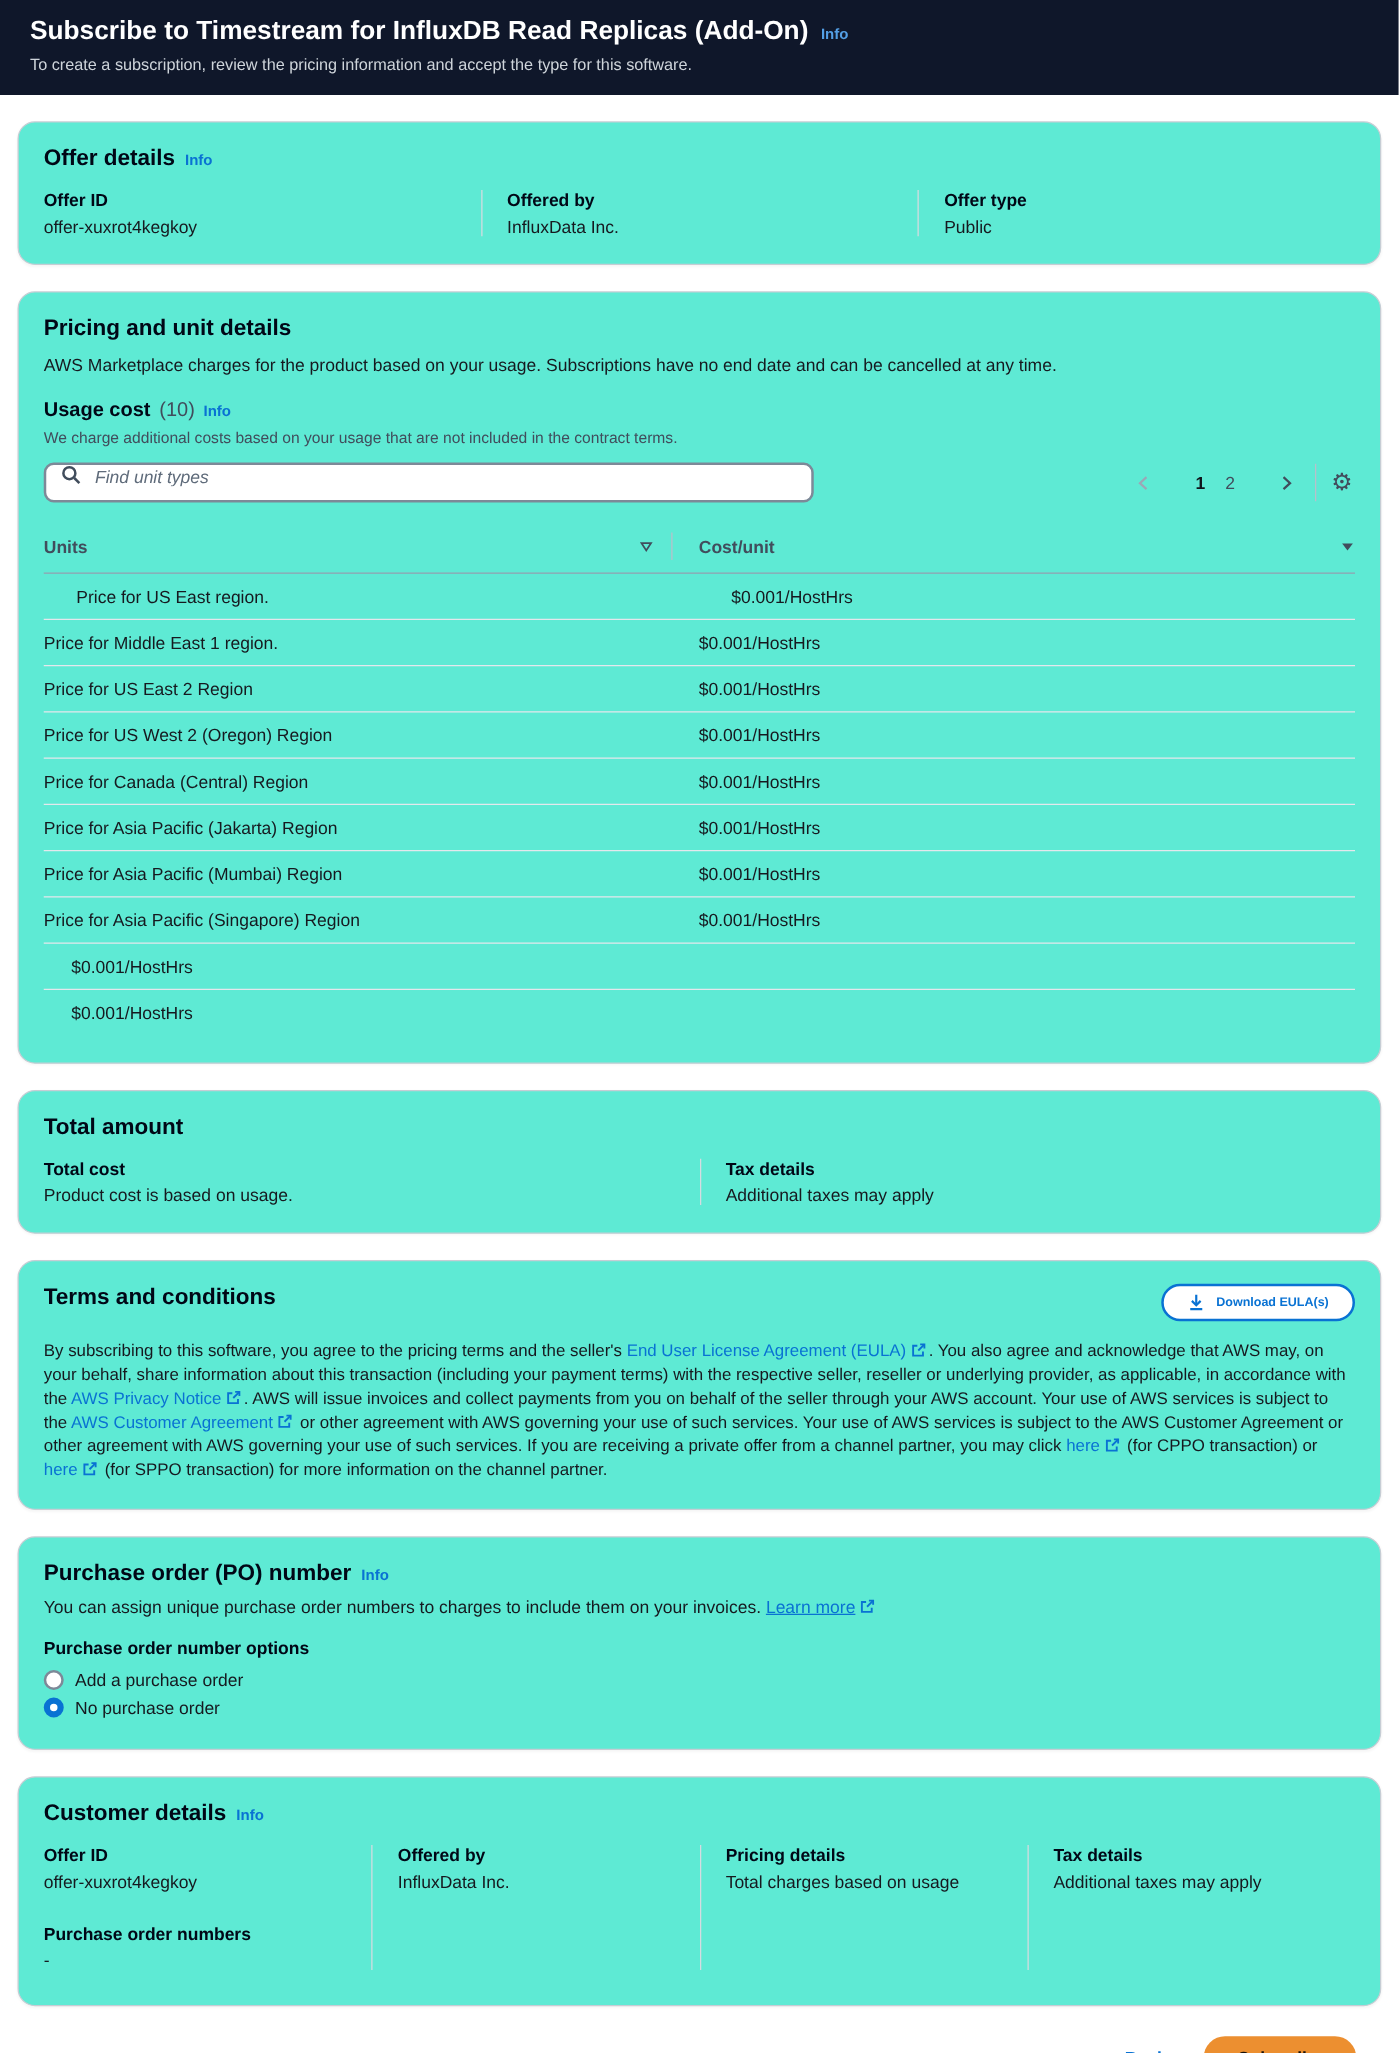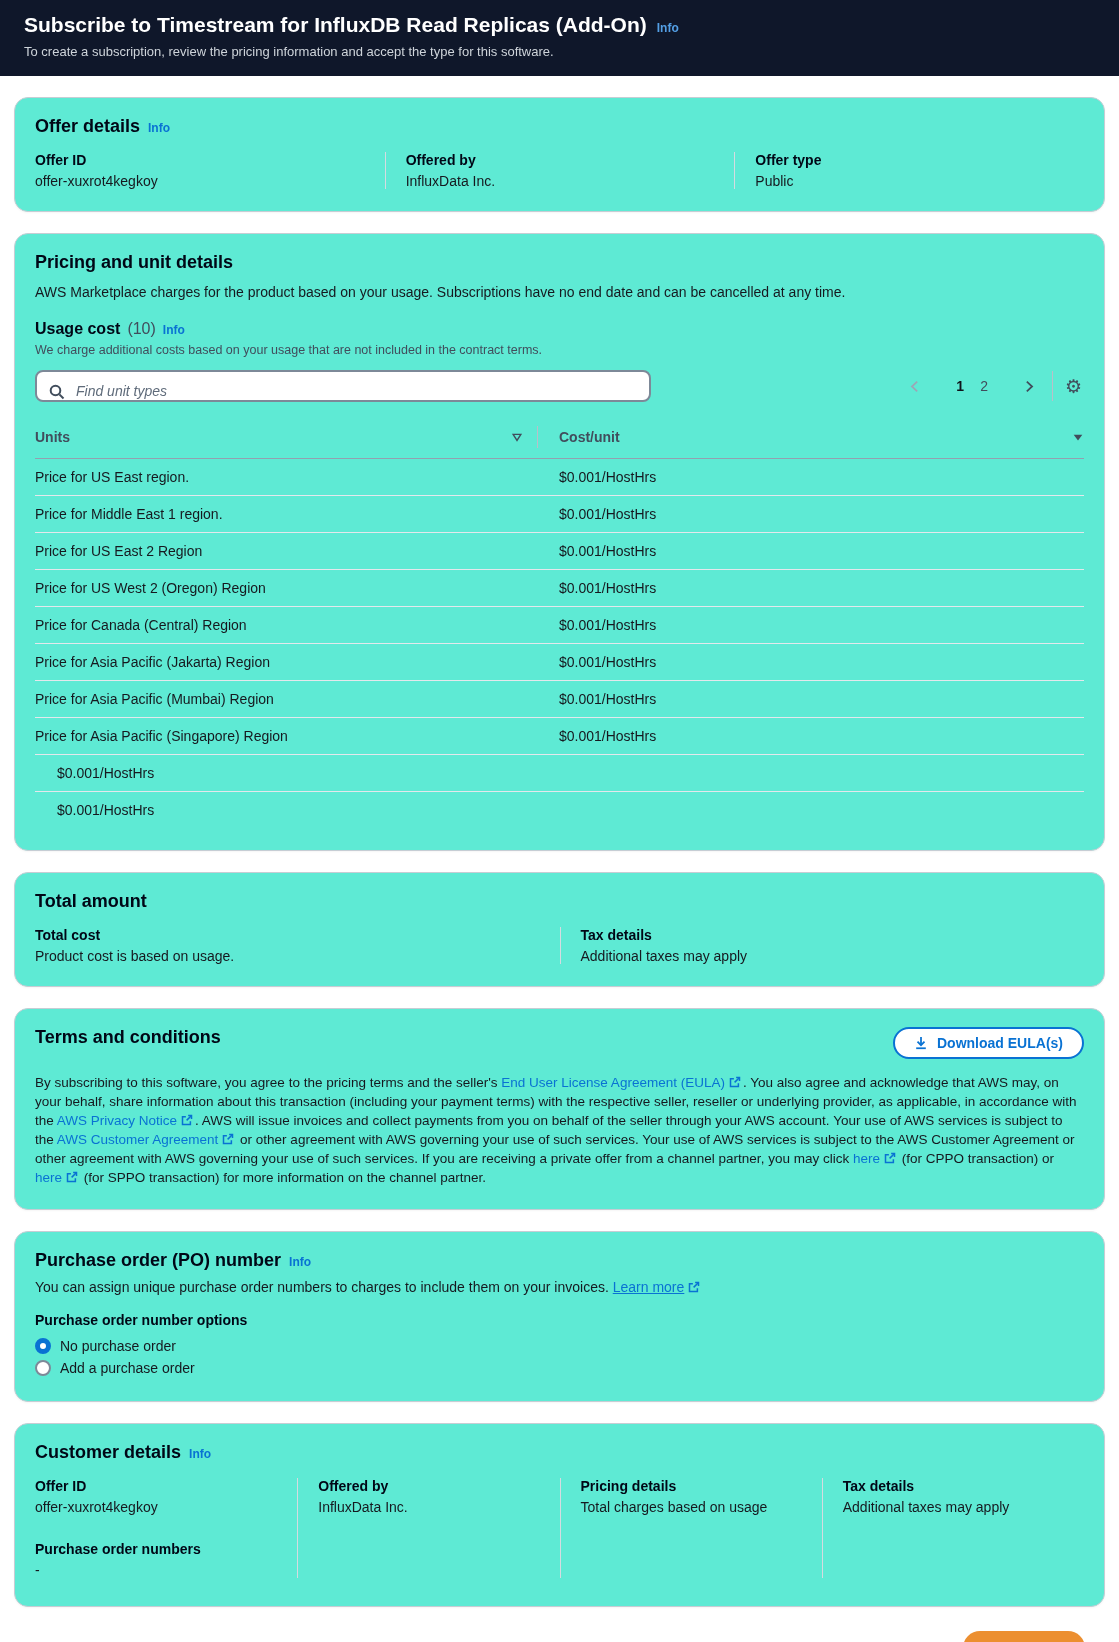--- a/index.html
+++ b/index.html
@@ -42,21 +42,21 @@
 
   .desc { font-size:14px; color:#16191f; margin-top:11px; }
 
   
   .usage-title { display:flex; align-items:baseline; gap:7px; margin-top:20px; font-size:16px; font-weight:bold; color:#000716; }
   .usage-count { font-weight:normal; color:#414d5c; }
   .usage-desc { font-size:12.5px; color:#414d5c; margin-top:5px; }
 
   .toolbar { display:flex; align-items:center; justify-content:space-between; margin-top:13px; }
   .search-box {
-    display:flex; align-items:flex-end; gap:9px;
+    display:flex; align-items:flex-start; gap:9px;
     width:616px; height:32px; padding:0 12px;
     border:2px solid #7d8998; border-radius:8px; background:#fff;
   }
   .search-box input {
     border:none; outline:none; flex:1; font-size:14px;
     font-family:"Liberation Sans", sans-serif; color:#16191f; background:transparent;
   }
   .search-box input::placeholder { color:#5f6b7a; font-style:italic; }
 
   .toolbar-right { display:flex; align-items:center; }
@@ -71,30 +71,30 @@
   
   .usage-table { margin-top:17px; }
   .thead { display:flex; align-items:center; border-bottom:1px solid #93a0af; padding:7px 0 10px; }
   .th-units { width:502px; display:flex; align-items:center; justify-content:space-between; padding-right:14px; }
   .th-label { font-size:14px; font-weight:bold; color:#414d5c; }
   .col-divider { width:1px; height:22px; background:#b9c0c9; }
   .th-cost { flex:1; display:flex; align-items:center; justify-content:space-between; padding-left:21px; }
   .trow { display:flex; padding:10px 0; font-size:14px; color:#16191f; }
   .trow + .trow { border-top:1px solid #e4e8ec; }
   .tbody { border-top:0; }
-  .tbody .trow:first-child { border-top:none; }
+  .tbody .trow:first-child { border-top:none;margin-left:26px; }
   .td-units { width:502px; padding-right:14px; }
   .td-cost { flex:1; padding-left:22px; }
 
   
   .terms-head { display:flex; justify-content:space-between; align-items:flex-start; }
   .eula-btn {
     display:flex; align-items:center; gap:9px;
     border:2px solid #0972d3; color:#0972d3; background:#fff;
-    border-radius:18px; padding:6px 19px; font-size:14px; font-weight:bold;
+    border-radius:18px; padding:6px 19px; font-size:10px; font-weight:bold;
     font-family:inherit; cursor:pointer;
   }
   .terms-text { margin-top:14px; font-size:13.5px; line-height:19px; color:#16191f; }
   .inline-link { color:#0972d3; }
   .inline-link.u { text-decoration:underline; }
   .ext-icon { margin:0 2px 0 4px; vertical-align:-1px; color:#0972d3; }
 
   
   .po-options-label { font-size:14px; font-weight:bold; color:#000716; margin-top:17px; }
   .radio-group { margin-top:7px; }
@@ -305,27 +305,27 @@
       <a class="info-link on-light">Info</a>
     </div>
     <div class="desc" style="margin-top:8px;">You can assign unique purchase order numbers to charges to include them on your invoices. <a class="inline-link u">Learn more</a><svg class="ext-icon" width="12" height="12" viewBox="0 0 16 16" fill="none" stroke="currentColor" stroke-width="2">
           <path d="M12.5 9.5 V14 H2 V3.5 H6.5"></path>
           <path d="M9.5 2 H14 V6.5"></path>
           <line x1="14" y1="2" x2="7.5" y2="8.5"></line>
         </svg></div>
     <div class="po-options-label">Purchase order number options</div>
     <div class="radio-group">
         <label class="radio-row">
+          <span class="radio unsel"></span>
+          <span>Add a purchase order</span>
+        </label>
+        <label class="radio-row">
           <span class="radio sel"></span>
           <span>No purchase order</span>
         </label>
-        <label class="radio-row">
-          <span class="radio unsel"></span>
-          <span>Add a purchase order</span>
-        </label>
       </div>
   </div>
 
   <div class="card">
     <div class="section-title">
       <span>Customer details</span>
       <a class="info-link on-light">Info</a>
     </div>
     <div class="cols-4" style="margin-bottom:6px;">
       <div class="col">

